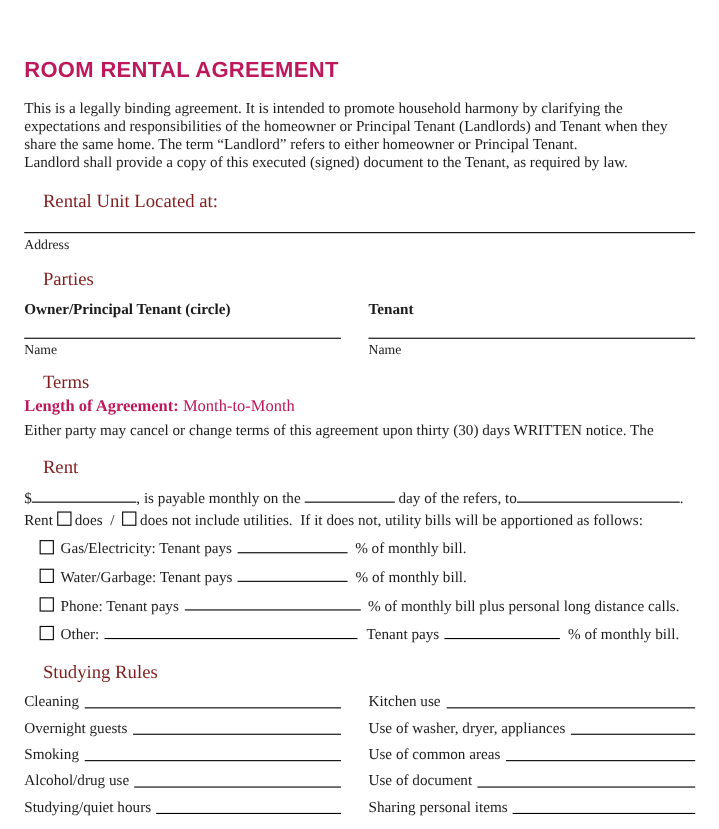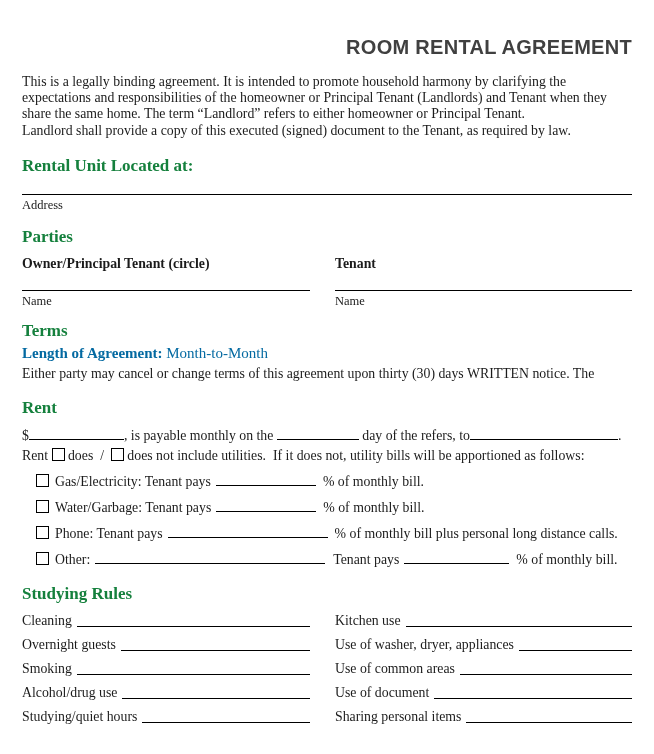--- a/index.html
+++ b/index.html
@@ -8,32 +8,32 @@
     width:654px; height:754px;
     background:#ffffff;
     box-sizing:border-box;
     padding:0 22px 0 22px;
     overflow:hidden;
     font-family:"Liberation Serif","DejaVu Serif",serif;
     color:#1b1b1b;
     font-size:13.8px;
   }
   .doc-title {
-    margin-top:36px;
-    text-align:right;
+    margin-top:53px;
+    text-align:left;
     font-family:"Liberation Sans","DejaVu Sans",sans-serif;
     font-weight:700;
     font-size:20px;
     letter-spacing:0.3px;
-    color:#404040;
+    color:#be185d;
   }
   .intro { margin-top:15px; line-height:16.2px; }
   .line { display:block; white-space:nowrap; }
-  .h-lg { font-weight:700; font-size:17px; color:#15803d; line-height:20px; }
-  .h-md { font-size:15px; line-height:19px; color:#0369a1; }
+  .h-lg { font-weight:400; font-size:17px; color:#7f1d1d; line-height:20px;margin-left:17px; }
+  .h-md { font-size:15px; line-height:19px; color:#be185d; }
   .h-md .bold { font-weight:700; }
   .mt-rental { margin-top:17px; }
   .addr-line { border-bottom:1.5px solid #000; margin-top:18px; }
   .small-label { font-size:12.5px; margin-top:3px; }
   .mt-parties { margin-top:14px; }
   .two-col { display:flex; }
   .col-l { width:288px; margin-right:25px; }
   .col-r { flex:1; }
   .party-row { margin-top:9px;font-weight:bold; }
   .name-lines { margin-top:17px; }

